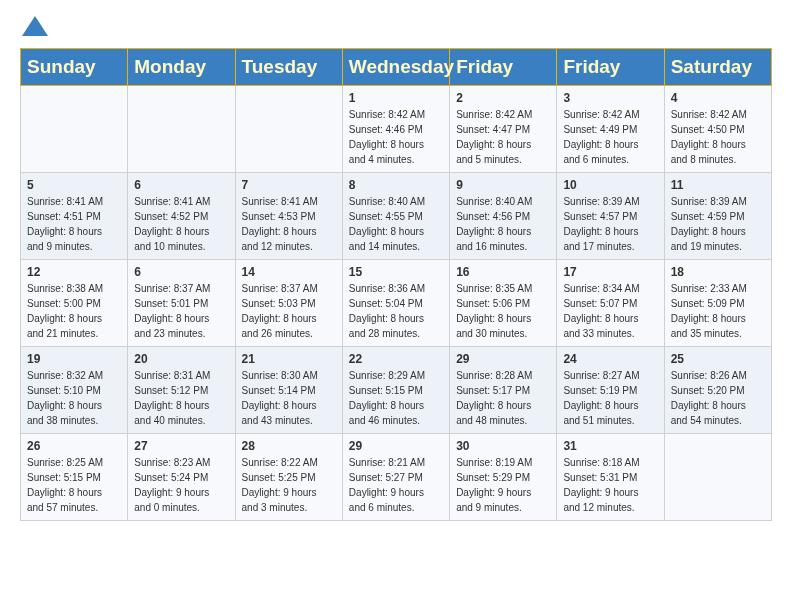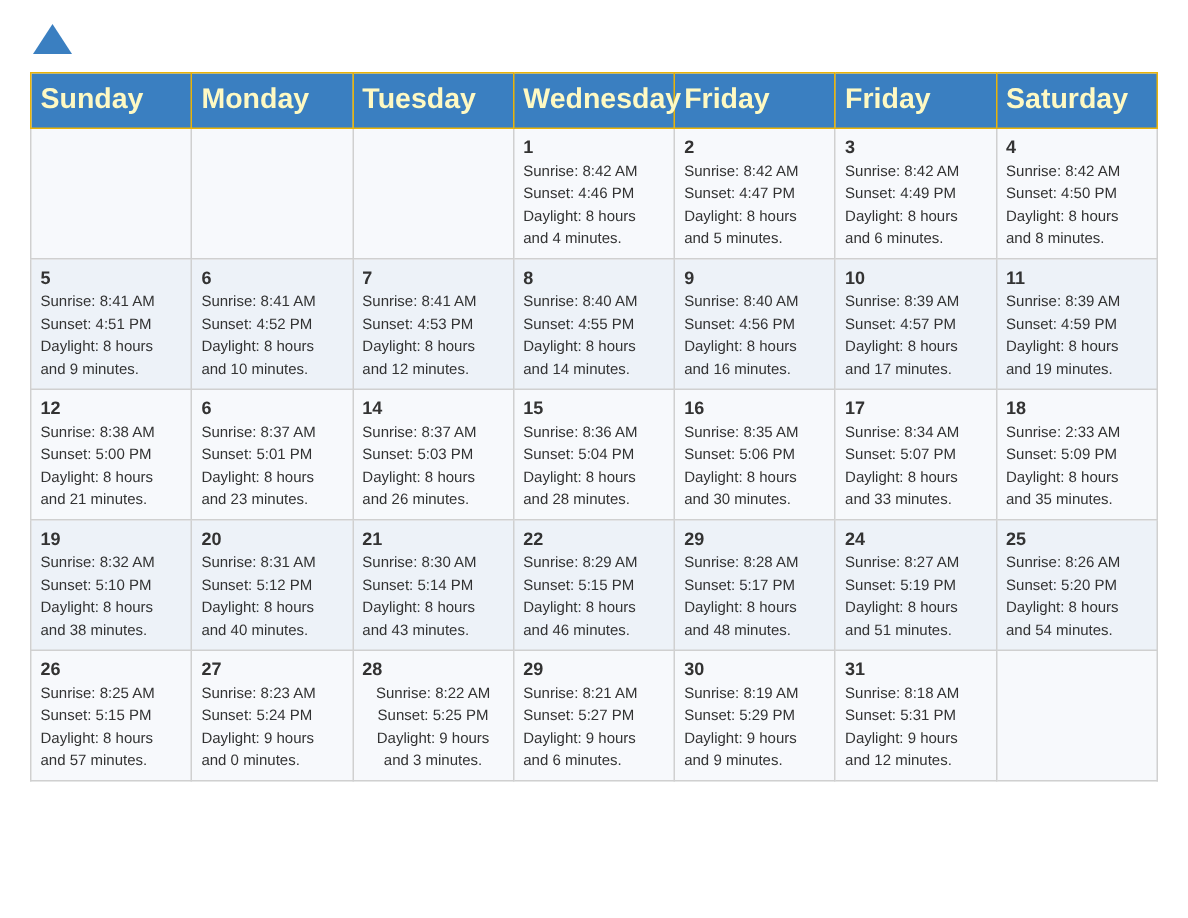--- a/index.html
+++ b/index.html
@@ -305,21 +305,21 @@
           </td>
           <td>
             <div class="day-number">27</div>
             <div class="day-info" style="white-space: pre-line;">Sunrise: 8:23 AM
 Sunset: 5:24 PM
 Daylight: 9 hours
 and 0 minutes.</div>
           </td>
           <td>
             <div class="day-number">28</div>
-            <div class="day-info" style="white-space: pre-line; text-align: center;">Sunrise: 8:22 AM
+            <div class="day-info" style="white-space: pre-line;">Sunrise: 8:22 AM
 Sunset: 5:25 PM
 Daylight: 9 hours
 and 3 minutes.</div>
           </td>
           <td>
             <div class="day-number">29</div>
             <div class="day-info" style="white-space: pre-line;">Sunrise: 8:21 AM
 Sunset: 5:27 PM
 Daylight: 9 hours
 and 6 minutes.</div>

